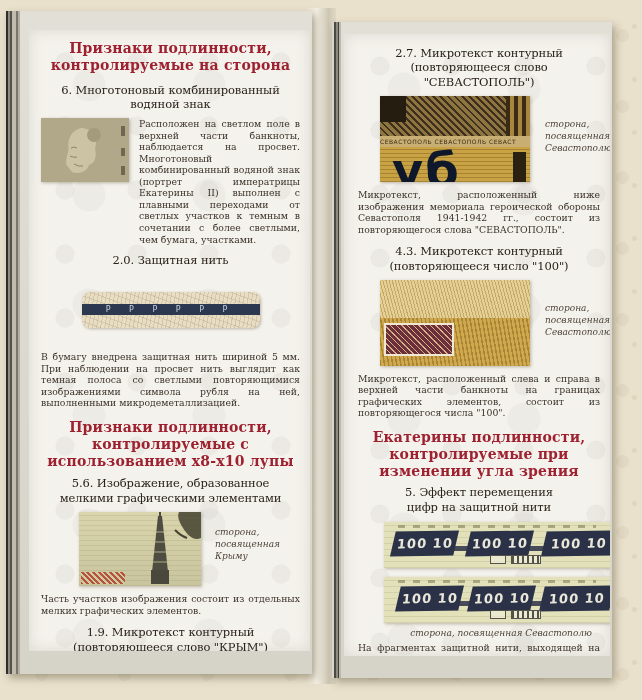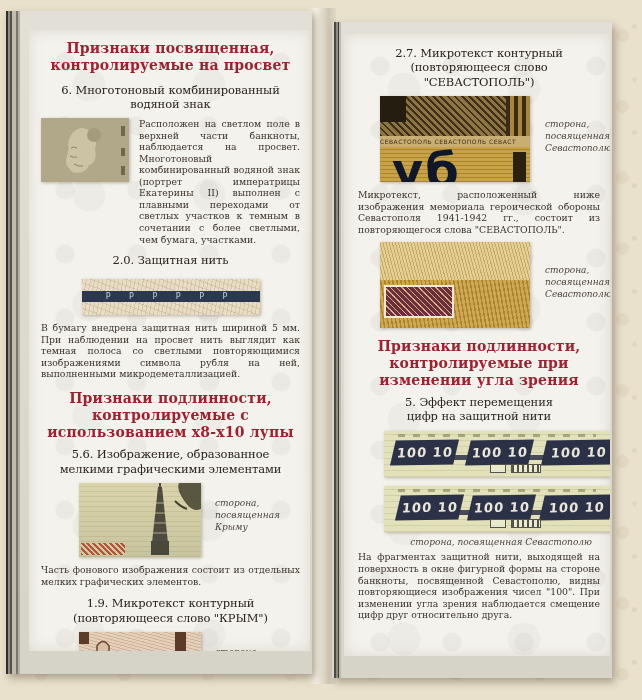--- a/index.html
+++ b/index.html
@@ -102,69 +102,69 @@
 </style>
 </head>
 <body>
 
 <div class="gap-sheen"></div>
 
 <div class="panel panel-left">
   <div class="spine spine-left"></div>
   <div class="card card-left">
     <div class="inner">
-      <div class="red-title" style="margin:6px 6px 0;">Признаки посвященная, контролируемые на просвет</div>
+      <div class="red-title" style="margin:6px 6px 0;">Признаки подлинности, контролируемые на сторона</div>
 
       <div class="heading" style="margin-top:9px;">6. Многотоновый комбинированный водяной знак</div>
 
       <div class="row" style="margin-top:7px;">
         <div class="img-frame img-watermark">
           <svg width="88" height="64" viewBox="0 0 88 64">
             <rect x="0" y="0" width="88" height="64" fill="#b1a88a"></rect>
             <path d="M40 10 C31 12 26 21 27.5 30 C27.5 36 24 41 25.5 47 L31 54 C37 56.5 46 54 48 47 C54 45 56 38 54 31 C58 19 50 10 40 10 Z" fill="#ccc4a4" opacity="0.95"></path>
             <circle cx="53" cy="17" r="7" fill="#a49b7d"></circle>
             <path d="M30 30 q3 -2 6 0 M29 38 q4 2 7 1 M33 46 q5 3 9 2" stroke="#8e8568" stroke-width="1" fill="none"></path>
             <rect x="80" y="8" width="4" height="10" fill="#6e6752"></rect>
             <rect x="80" y="30" width="4" height="8" fill="#6e6752"></rect>
             <rect x="80" y="48" width="4" height="9" fill="#6e6752"></rect>
           </svg>
         </div>
         <div class="body" style="margin-left:10px;flex:1;">Расположен на светлом поле в верхней части банкноты, наблюдается на просвет. Многотоновый комбинированный водяной знак (портрет императрицы Екатерины II) выполнен с плавными переходами от светлых участков к темным в сочетании с более светлыми, чем бумага, участками.</div>
       </div>
 
       <div class="heading" style="margin-top:8px;">2.0. Защитная нить</div>
 
-      <div class="img-frame img-thread" style="margin-top:12px;">
+      <div class="img-frame img-thread" style="margin-top:25px;border-radius:8px;">
         <div class="thread-band">
           <span>Р Р Р Р Р Р</span>
         </div>
       </div>
 
-      <div class="body" style="margin-top:7px;">В бумагу внедрена защитная нить шириной 5 мм. При наблюдении на просвет нить выглядит как темная полоса со светлыми повторяющимися изображениями символа рубля на ней, выполненными микродеметаллизацией.</div>
+      <div class="body" style="margin-top:23px;">В бумагу внедрена защитная нить шириной 5 мм. При наблюдении на просвет нить выглядит как темная полоса со светлыми повторяющимися изображениями символа рубля на ней, выполненными микродеметаллизацией.</div>
 
       <div class="red-title" style="margin-top:10px;">Признаки подлинности, контролируемые с использованием х8-х10 лупы</div>
 
       <div class="heading" style="margin:7px 14px 0;">5.6. Изображение, образованное мелкими графическими элементами</div>
 
       <div class="row" style="margin-top:7px;margin-left:38px;">
         <div class="img-frame img-30">
           <svg width="122" height="74" viewBox="0 0 122 74" style="position:absolute;left:0;top:0;">
             <path d="M79 4 L83 4 L89 60 L73 60 Z" fill="#4e4c40"></path>
             <path d="M74 20 h14 M73 30 h16 M72 40 h18 M71 50 h20" stroke="#c8c49d" stroke-width="0.8"></path>
             <rect x="72" y="58" width="18" height="14" fill="#4a483d"></rect>
             <line x1="81" y1="0" x2="81" y2="6" stroke="#4e4c40" stroke-width="2"></line>
             <path d="M100 0 L122 0 L122 26 C114 30 108 22 104 16 C100 10 98 4 100 0 Z" fill="#43412f" opacity="0.85"></path>
             <path d="M96 18 q6 6 12 8" stroke="#43412f" stroke-width="2" fill="none"></path>
           </svg>
           <div class="hatch-red"></div>
         </div>
         <div class="caption" style="margin-left:14px;margin-top:14px;width:72px;">сторона, посвященная Крыму</div>
       </div>
 
-      <div class="body" style="margin-top:7px;">Часть фонового изображения состоит из отдельных мелких графических элементов.</div>
+      <div class="body" style="margin-top:7px;">Часть участков изображения состоит из отдельных мелких графических элементов.</div>
 
       <div class="heading" style="margin:9px 20px 0;">1.9. Микротекст контурный (повторяющееся слово "КРЫМ")</div>
 
       <div class="row" style="margin-top:7px;margin-left:38px;">
         <div class="img-frame img-41">
           <svg width="122" height="74" viewBox="0 0 122 74" style="position:absolute;left:0;top:0;">
             <rect x="0" y="0" width="10" height="12" fill="#5e3a28"></rect>
             <path d="M18 26 v-12 q6 -9 12 0 v12 z" fill="#d9bfa4" stroke="#6b4432" stroke-width="1.5"></path>
             <rect x="96" y="0" width="11" height="26" fill="#5e3a28"></rect>
             <path d="M2 36 Q60 22 120 30" stroke="#6b4432" stroke-width="3" fill="none"></path>
@@ -197,32 +197,34 @@
           </div>
           <div class="i42-bottom"></div>
           <div class="i42-letters">уб</div>
           <div class="i42-bar"></div>
         </div>
         <div class="caption" style="margin-left:15px;margin-top:22px;width:80px;">сторона, посвященная Севастополю</div>
       </div>
 
       <div class="body" style="margin-top:7px;">Микротекст, расположенный ниже изображения мемориала героической обороны Севастополя 1941-1942 гг., состоит из повторяющегося слова "СЕВАСТОПОЛЬ".</div>
 
+      <div class="heading" style="margin:9px 20px 0;">4.3. Микротекст контурный (повторяющееся число "100")</div>
 
       <div class="row" style="margin-top:7px;margin-left:22px;">
         <div class="img-frame img-43">
           <div class="i43-top"></div>
           <div class="i43-bottom"></div>
           <div class="i43-maroon"></div>
         </div>
         <div class="caption" style="margin-left:15px;margin-top:22px;width:80px;">сторона, посвященная Севастополю</div>
       </div>
 
-
-      <div class="red-title" style="margin-top:10px;">Признаки подлинности, контролируемые при изменении угла зрения</div>
+      <div class="body" style="margin-top:7px;">Микротекст, расположенный слева и справа в верхней части банкноты на границах графических элементов, состоит из повторяющегося числа "100".</div>
+
+      <div class="red-title" style="margin-top:10px;">Екатерины подлинности, контролируемые при изменении угла зрения</div>
 
       <div class="heading" style="margin:6px 30px 0;">5. Эффект перемещения цифр на защитной нити</div>
 
       <div class="strip strip1" style="margin-top:8px;">
         <div class="strip-squiggle"></div>
         <div class="strip-line"></div>
         <div class="patch p1">
             <span>100 10</span>
           </div>
         <div class="patch p2">

